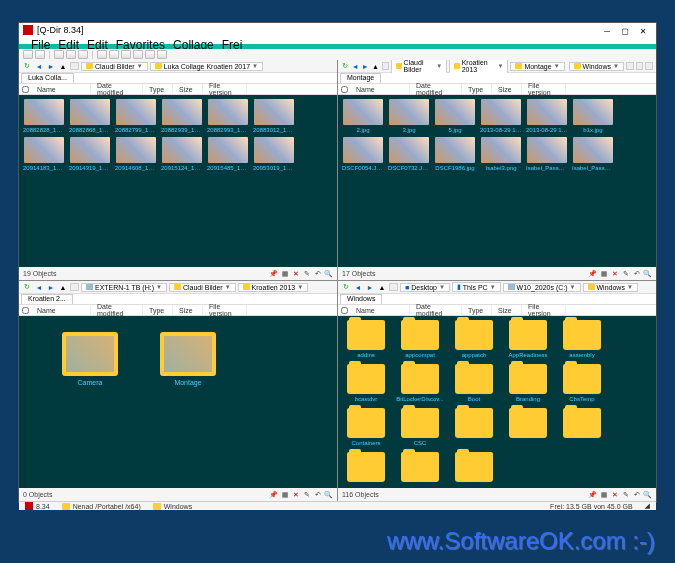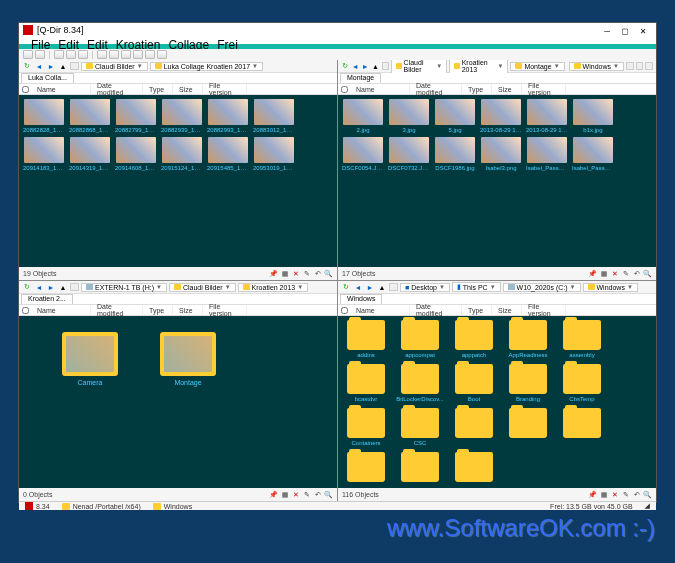--- a/index.html
+++ b/index.html
@@ -44,41 +44,41 @@
     .big-folder .bimg { width: 56px; height: 44px; background: #fc3; border-radius: 3px; position:relative; overflow:hidden; }
     .big-folder .bimg .preview { position:absolute; inset:4px; background: linear-gradient(45deg,#8ab,#ca8); opacity:0.8; }
     .big-folder .lbl { color:#4cf; font-size:7px; margin-top:3px; }
     .pane-status { background: #f5f5f5; height: 13px; display: flex; align-items: center; padding: 0 4px; font-size: 7px; color: #444; justify-content: space-between; }
     .pane-status .icons { display:flex; gap:3px; }
     .pane-status .icons span { width:8px; height:8px; display:inline-flex; align-items:center; justify-content:center; font-size:7px; }
     .statusbar { background: #f5f5f5; height: 14px; display: flex; align-items: center; padding: 0 6px; font-size: 7px; color: #333; border-top: 1px solid #ccc; gap: 12px; }
     .statusbar .seg { display:flex; align-items:center; gap:3px; }
     .statusbar .fico { width:8px; height:7px; background:#fc3; border-radius:1px; display:inline-block; }
     .statusbar .right { margin-left: auto; }
-    .watermark { position: absolute; bottom: 21px; right: 20px; color: #336aff; font-size: 24px; font-family: Arial, sans-serif; font-weight: normal; text-shadow: 1px 1px 1px rgba(255,255,255,0.3); margin-top: 44px; }
+    .watermark { position: absolute; bottom: 8px; right: 20px; color: #336aff; font-size: 24px; font-family: Arial, sans-serif; font-weight: normal; text-shadow: 1px 1px 1px rgba(255,255,255,0.3); margin-top: 44px; }
     .content.p4 { background: #003a3f; }
     .folderwrap { display:flex; flex-wrap:wrap; gap:6px; align-content:flex-start; }
     .content.bigf { justify-content: flex-start; padding-left: 30px; padding-top: 10px; gap: 16px; }
   </style>
 </head>
 <body>
 
 <div class="app-window">
   <div class="titlebar">
     <div class="icon"></div>
     <div class="title">[Q-Dir 8.34]</div>
     <div class="winbtn">─</div>
     <div class="winbtn">▢</div>
     <div class="winbtn close">✕</div>
   </div>
   <div class="menubar">
     <span>File</span>
     <span>Edit</span>
     <span>Edit</span>
-    <span>Kroatien</span>
+    <span>Favorites</span>
     <span>Collage</span>
     <span>Frei</span>
   </div>
   <div class="main-tool">
     <div class="tb"></div>
     <div class="tb"></div>
     <div class="sep"></div>
     <div class="tb"></div>
     <div class="tb"></div>
     <div class="tb"></div>

